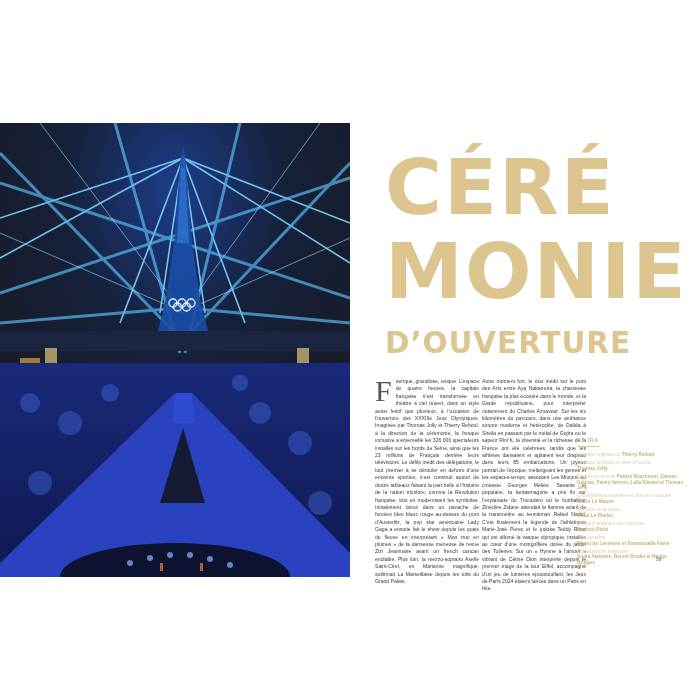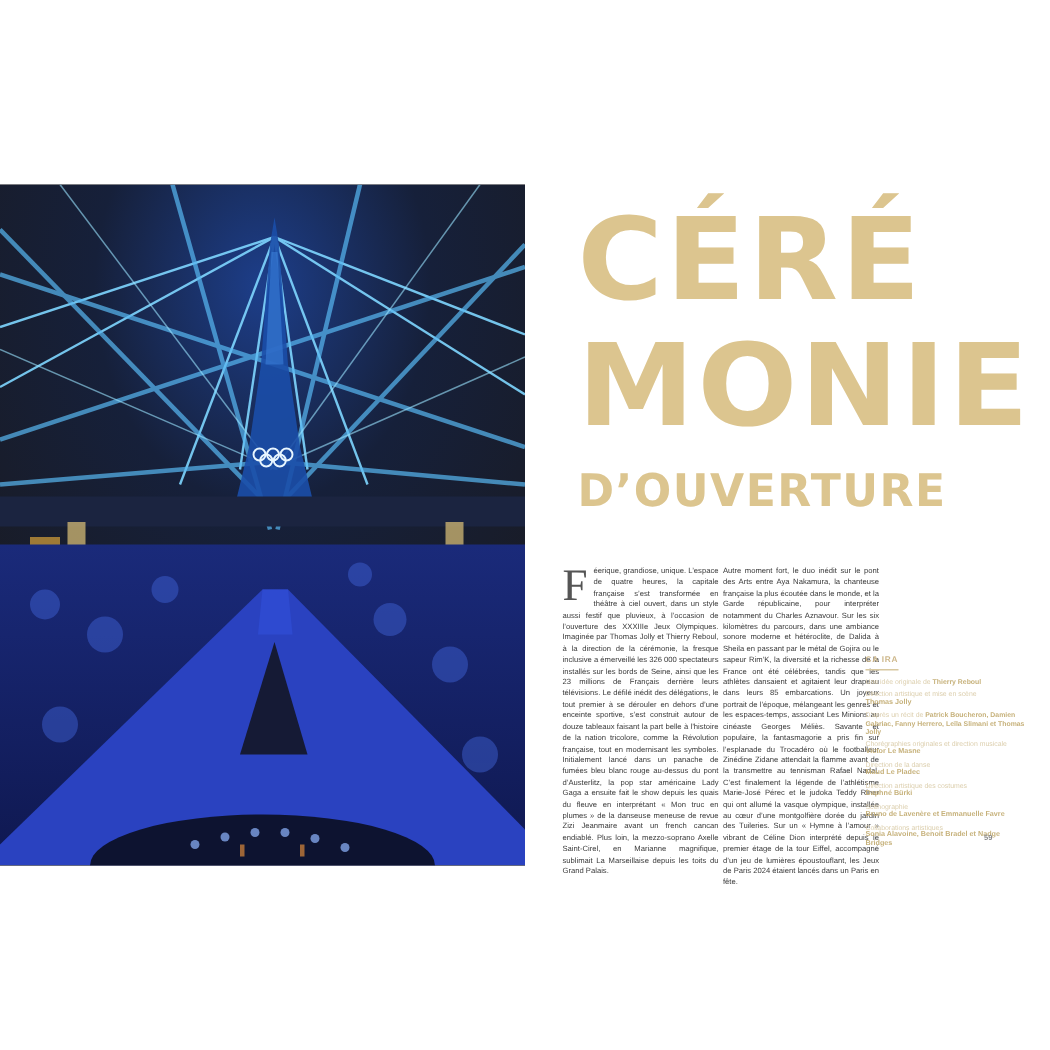--- a/index.html
+++ b/index.html
@@ -5,21 +5,21 @@
   html, body { margin: 0; padding: 0; }
   body {
     width: 700px; height: 700px; background: #ffffff; position: relative; overflow: hidden;
     font-family: "Liberation Sans", sans-serif;
   }
   .photo {
     position: absolute; left: 0; top: 123px; width: 350px; height: 454px; overflow: hidden;
     background: #15171d;
   }
   .photo svg { display: block; }
-  .title-block { position: absolute; left: 385px; top: 135px; width: 300px; }
+  .title-block { position: absolute; left: 385px; top: 150px; width: 300px; }
   .title-line {
     color: #dcc58f; font-family: "DejaVu Sans", sans-serif; font-weight: bold;
     letter-spacing: 2px; line-height: 1; margin: 0; transform-origin: left top;
   }
   .t1 { font-size: 76px; transform: scaleX(1.02); height: 80px; }
   .t2 { font-size: 76px; transform: scaleX(1.03); height: 86px; margin-top: 4px; }
   .t3 { font-size: 30px; letter-spacing: 1px; transform: scaleX(0.98); margin-top: 8px; }
   .col {
     position: absolute; top: 378px; width: 104px;
     font-family: "Liberation Sans", sans-serif; font-size: 5.1px; line-height: 7.4px;

